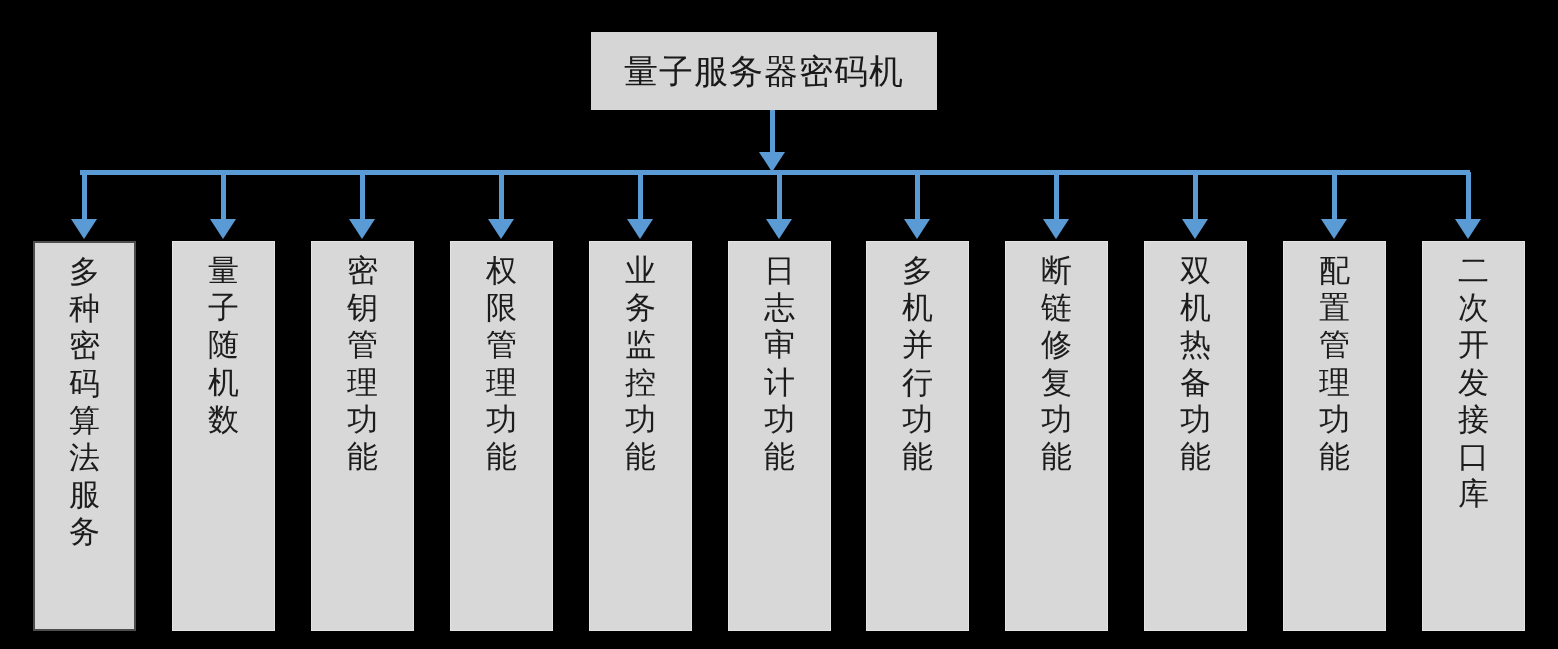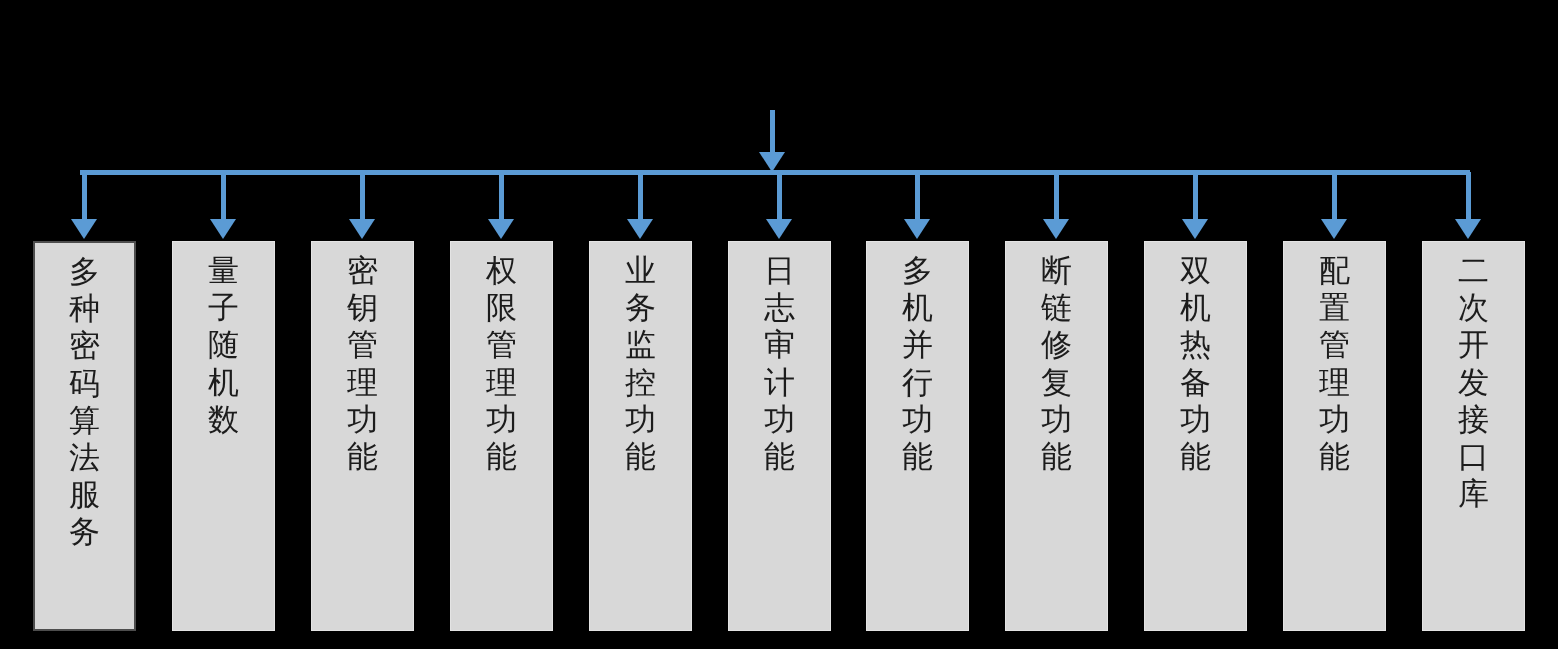--- a/index.html
+++ b/index.html
@@ -85,20 +85,23 @@
   }
   .leaf-label span {
     display: block;
   }
 </style>
 </head>
 <body>
 
 <div id="canvas">
 
+  <div class="root-node">
+    <div class="root-label">量子服务器密码机</div>
+  </div>
 
   <div class="arrow-shaft" style="left:770px; top:110px; height:50px;"></div>
   <div class="arrow-head" style="left:759px; top:152px;"></div>
 
   <div class="conn-bus"></div>
 
   <div id="leaf-layer">
       <div class="arrow-shaft" style="left: 82px; top: 172px; height: 49px;"></div>
       <div class="arrow-head" style="left: 71px; top: 219px;"></div>
       <div class="leaf-box bordered" style="left: 33px;">

